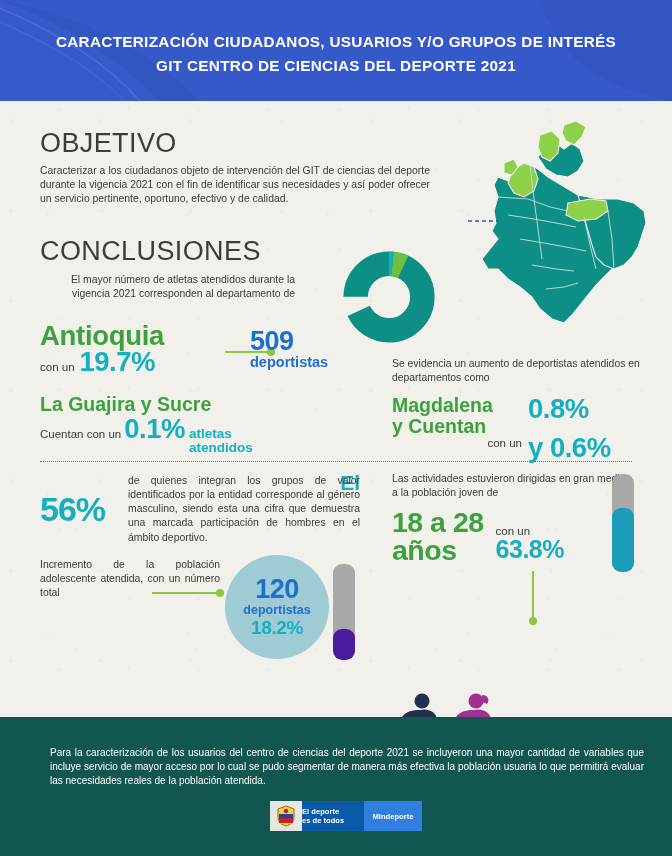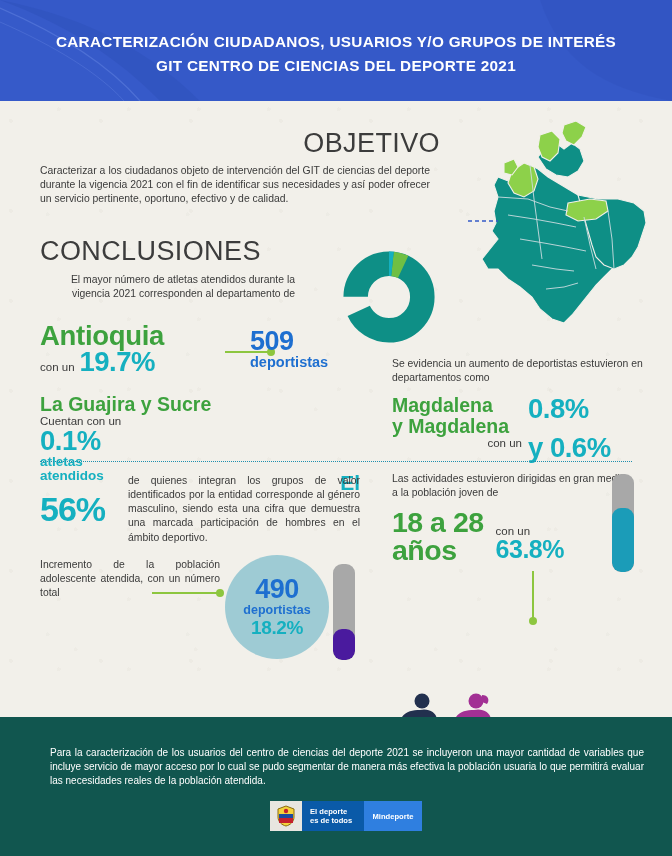--- a/index.html
+++ b/index.html
@@ -50,21 +50,21 @@
     font-size: 27px; font-weight: 400; color: #3c3c3c;
     letter-spacing: .4px; line-height: 1;
   }
   .body-txt {
     font-size: 10.4px; color: #3a3a3a; line-height: 1.36; text-align: justify;
   }
   .body-txt-l { text-align: left; }
 
   
   .objetivo { position: absolute; left: 40px; top: 29px; width: 400px; }
-  .objetivo .sec-title { margin-bottom: 7px; text-align: right; }
+  .objetivo .sec-title { margin-bottom: 7px; }
   .objetivo p { width: 390px; }
 
   
   .map-wrap { position: absolute; left: 468px; top: 18px; width: 192px; height: 212px; }
   .map-wrap svg { width: 100%; height: 100%; }
 
   
   .conclusiones { position: absolute; left: 40px; top: 137px; width: 320px; }
   .conclusiones .sec-title { margin-bottom: 8px; }
   .conclusiones .intro { width: 255px; text-align: right; }
@@ -159,21 +159,21 @@
     display: flex; align-items: stretch;
   }
   .logo-shield {
     width: 32px; background: #e8e6e0;
     display: flex; align-items: center; justify-content: center;
   }
   .logo-blue {
     width: 62px; background: #0a5aa8; color: #fff;
     font-size: 7.6px; font-weight: bold; line-height: 1.2;
     display: flex; flex-direction: column; justify-content: center;
-    padding-left: 8px;
+    padding-left: 0;
   }
   .logo-blue2 {
     width: 58px; background: #2f7fe0; color: #fff;
     font-size: 7.6px; font-weight: bold;
     display: flex; align-items: center; justify-content: center;
   }
 </style>
 </head>
 <body>
 
@@ -256,36 +256,36 @@
         <div class="conn-dot" style="left:42px; top:1px;"></div>
       </div>
       <div style="position:absolute; left:210px; top:6px;">
         <div class="big-blue">509</div>
         <div class="blue-sub">deportistas</div>
       </div>
     </div>
 
     <div style="position:absolute; left:40px; top:293px; width:320px;">
       <div class="green-md">La Guajira y Sucre</div>
-      <div class="row-inline" style="margin-top:1px;flex-direction:column;">
+      <div class="row-inline" style="margin-top:1px;">
         <span class="small-dark" style="margin-right:3px;">Cuentan con un</span>
         <span class="big-teal" style="margin-right:4px;">0.1%</span>
         <span style="display:inline-block;">
           <span class="teal-sub" style="display:block;">atletas</span>
           <span class="teal-sub" style="display:block;">atendidos</span>
         </span>
       </div>
     </div>
 
     <div class="magdalena">
-      <p class="body-txt intro">Se evidencia un aumento de deportistas estuvieron en departamentos como</p>
+      <p class="body-txt intro">Se evidencia un aumento de deportistas atendidos en departamentos como</p>
       <div style="display:flex; align-items:flex-start; margin-top:10px;">
         <div style="width:136px;">
           <div class="green-md">Magdalena</div>
-          <div class="green-md">y Magdalena</div>
+          <div class="green-md">y Cuentan</div>
           <div class="small-dark" style="text-align:right; padding-right:6px; margin-top:1px;">con un</div>
         </div>
         <div>
           <div class="big-teal">0.8%</div>
           <div class="big-teal" style="margin-top:11px;">y 0.6%</div>
         </div>
       </div>
     </div>
 
     <div class="divider" style="top:360px;"></div>
@@ -322,21 +322,21 @@
     <div class="leftpara" style="top:457px;">
       <p class="body-txt">Incremento de la población adolescente atendida, con un número total</p>
     </div>
 
     <div style="position:absolute; left:152px; top:487px; width:80px; height:10px;">
       <div class="conn-line" style="left:0; top:4px; width:66px; height:2.2px;"></div>
       <div class="conn-dot" style="left:64px; top:1px;"></div>
     </div>
 
     <div class="circle280">
-      <div class="n280">490</div>
+      <div class="n280">120</div>
       <div class="dep280">deportistas</div>
       <div class="p182">18.2%</div>
     </div>
 
     <div class="thermo" style="left:333px; top:463px; width:22px; height:96px;">
       <div class="fill" style="height:32%; background:#4a1a9e;"></div>
     </div>
 
     <div class="runners">
       <svg viewBox="0 0 130 86">

